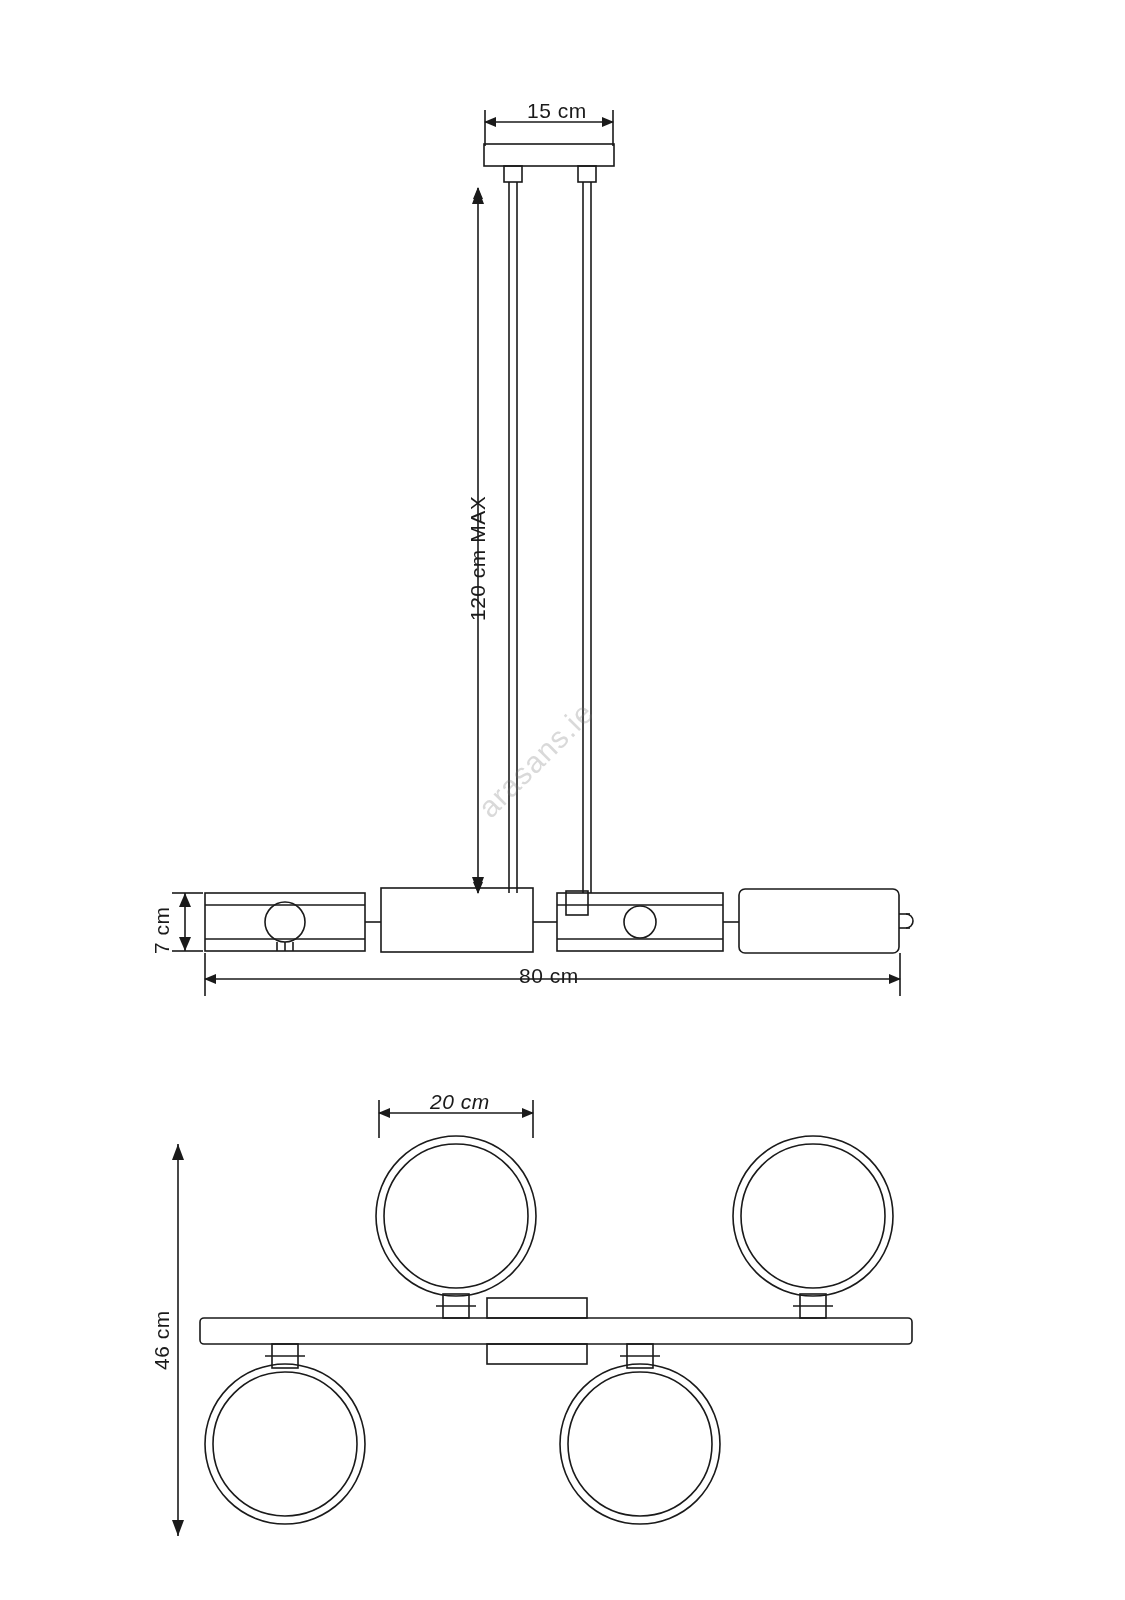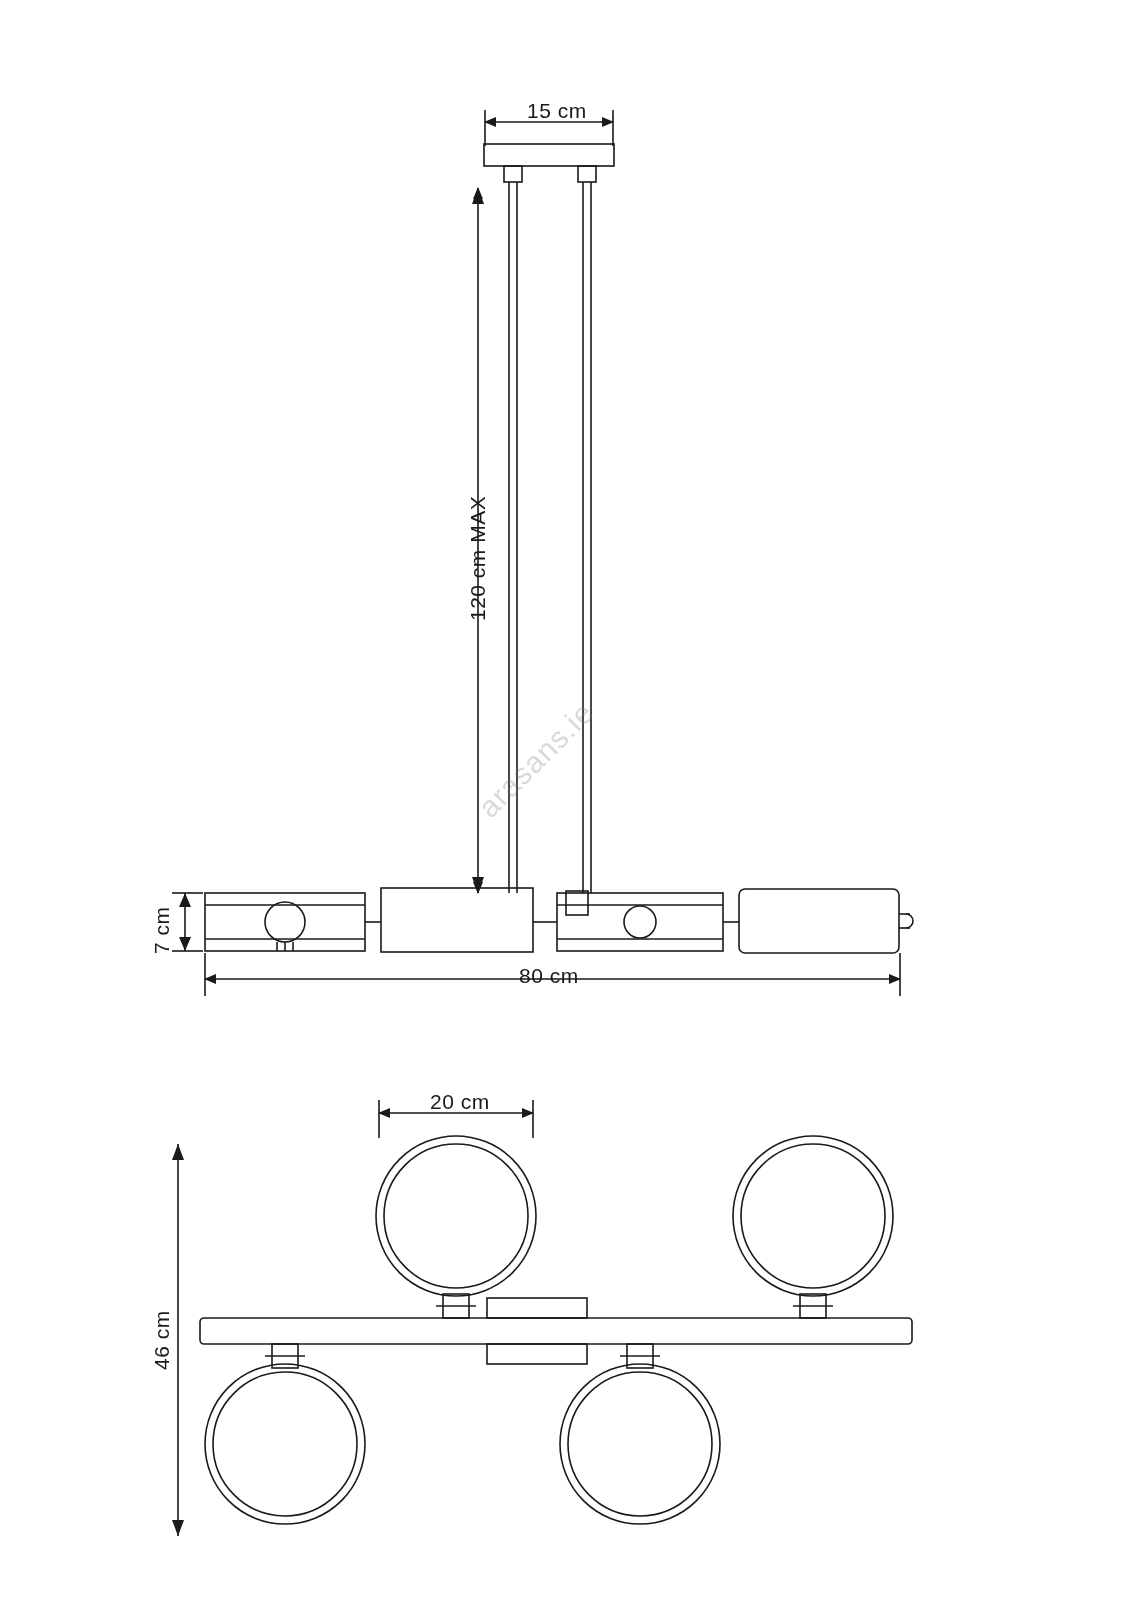--- a/index.html
+++ b/index.html
@@ -175,19 +175,19 @@
   </svg>
 
   <div class="dim-label" style="left:527px; top:51px;">15 cm</div>
 
   <div class="dim-label vert" style="left:466px; top:573px;">120 cm MAX</div>
 
   <div class="dim-label vert" style="left:150px; top:906px;">7 cm</div>
 
   <div class="dim-label" style="left:519px; top:916px;">80 cm</div>
 
-  <div class="dim-label" style="left:430px; top:1042px;">20 cm</div>
+  <div class="dim-label" style="left:430px; top:1042px;font-style:italic;">20 cm</div>
 
   <div class="dim-label vert" style="left:150px; top:1322px;">46 cm</div>
 
   <div class="wm" style="left:462px; top:695px;">arasans.ie</div>
 
 </div>
 
 </body></html>

